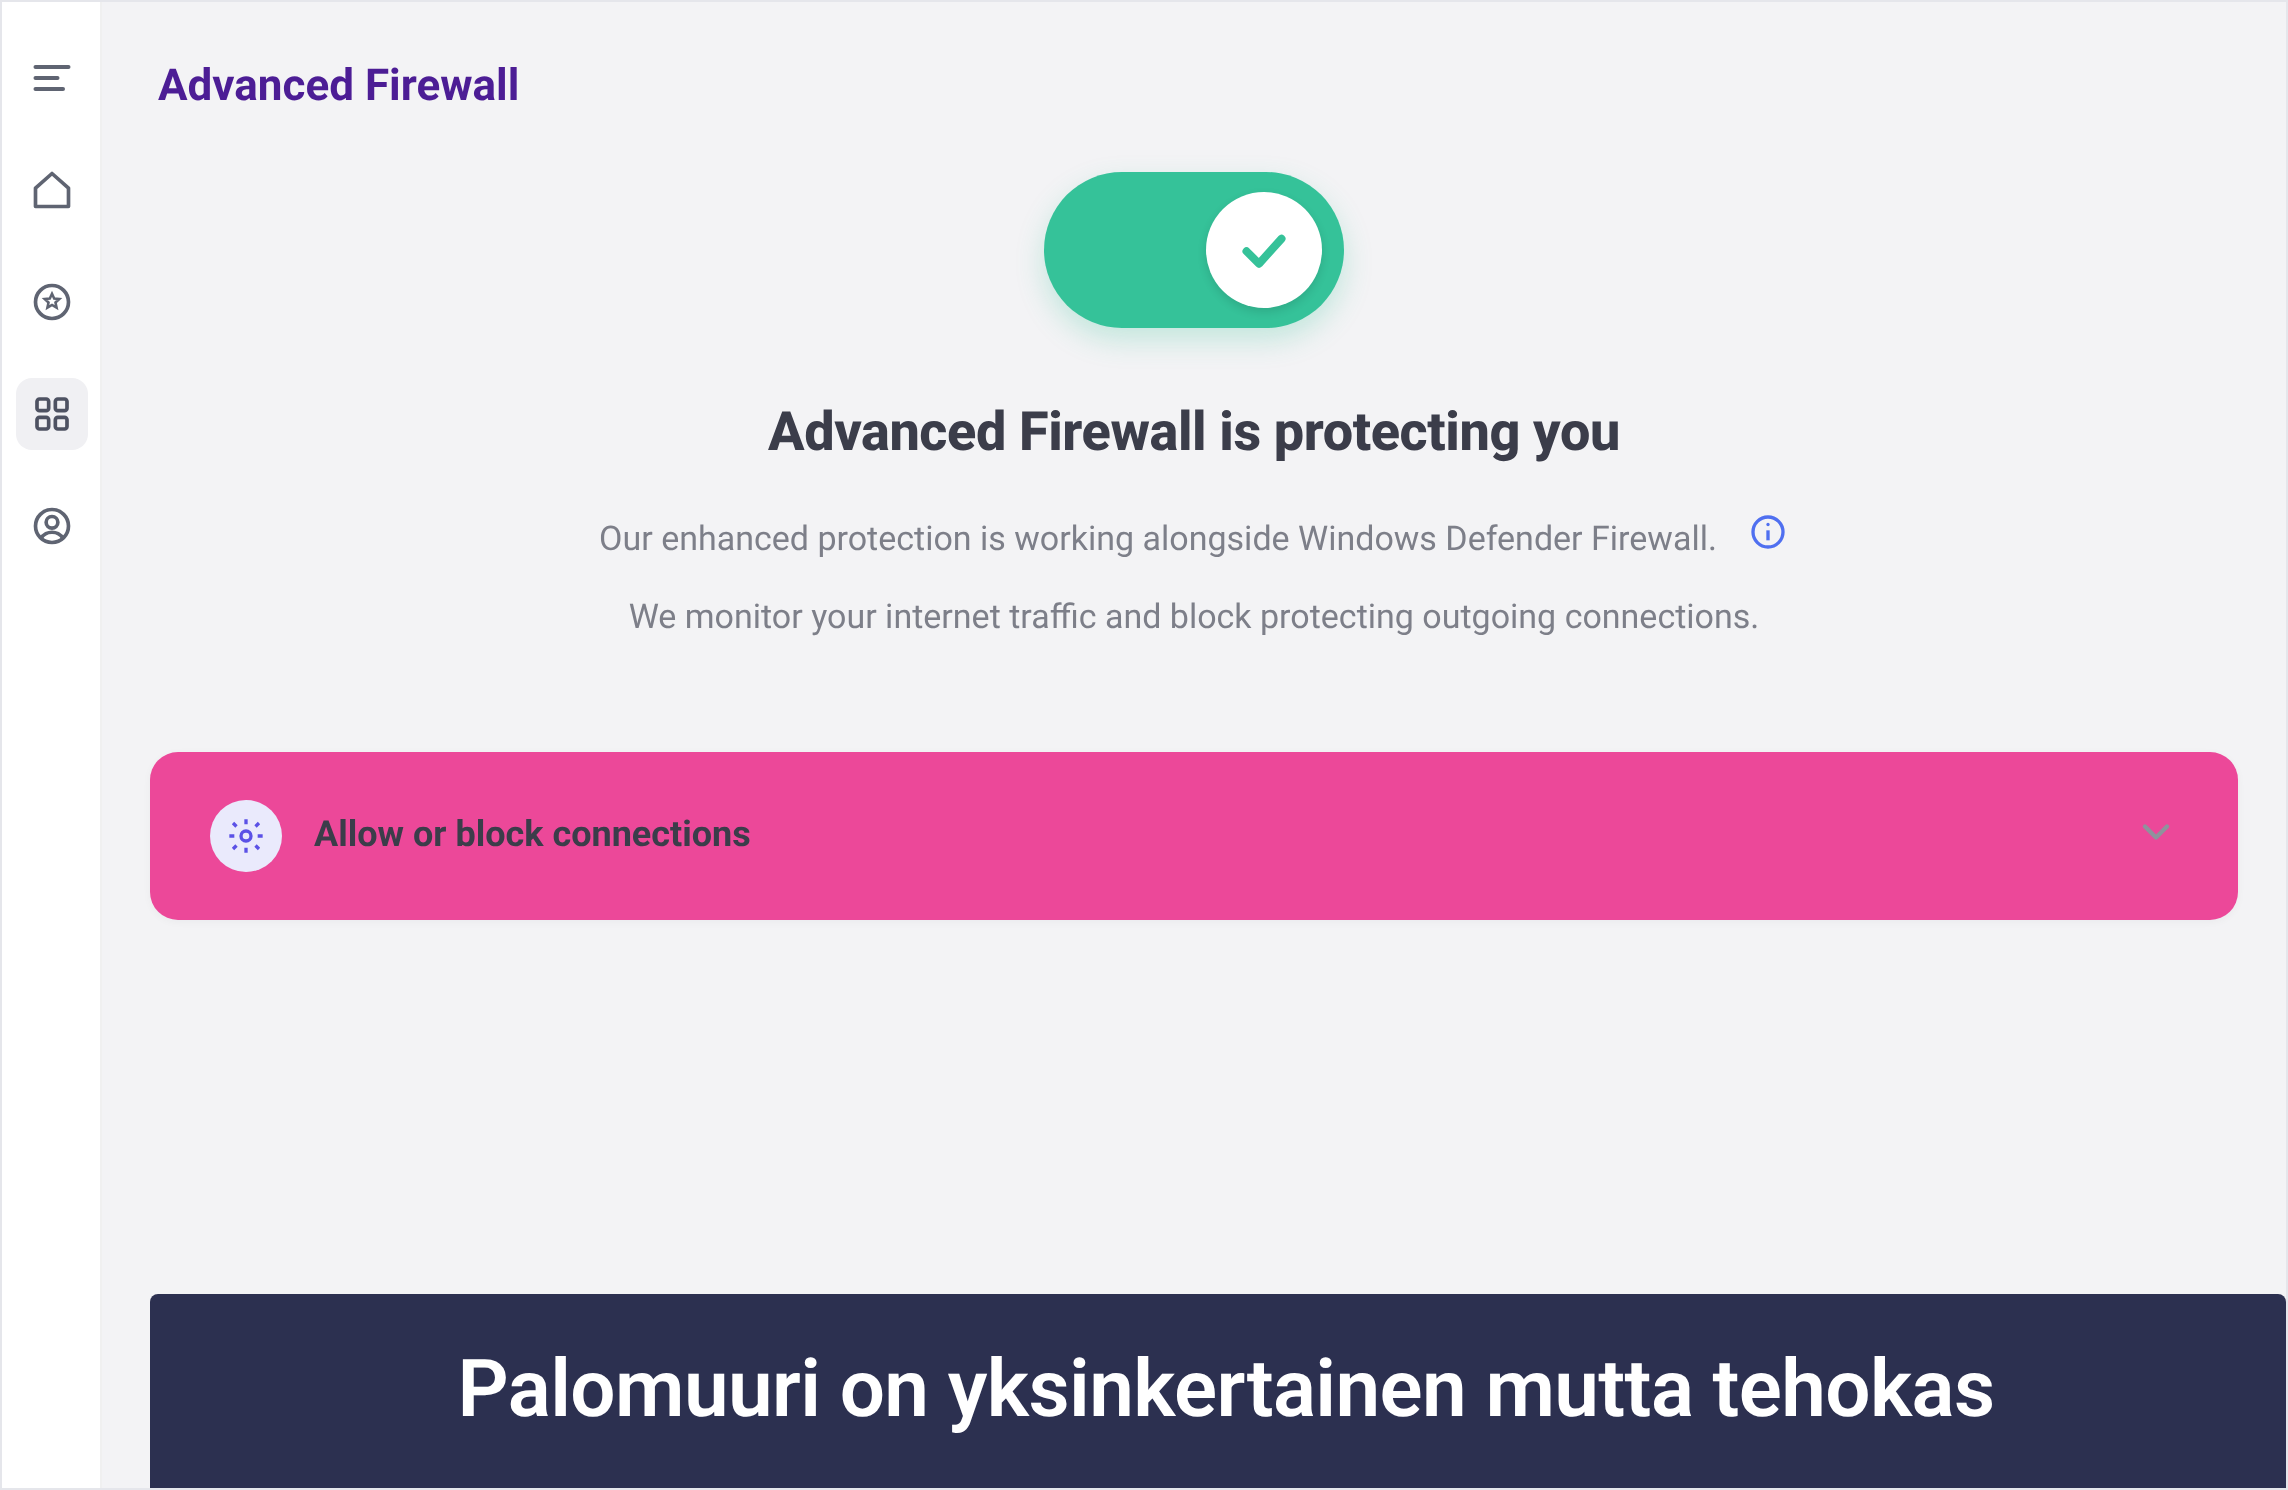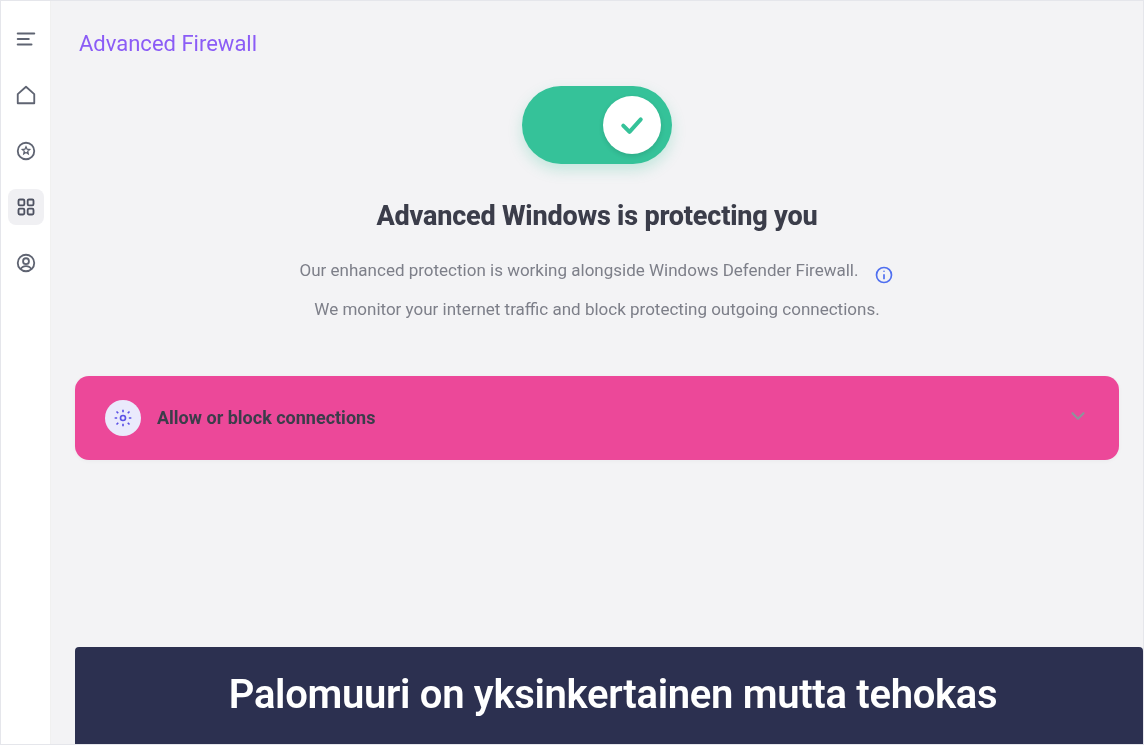--- a/index.html
+++ b/index.html
@@ -29,22 +29,22 @@
 
   .content {
     flex: 1;
     background: #f3f3f5;
     padding: 30px 24px 24px 24px;
     position: relative;
   }
 
   .page-title {
     font-size: 22px;
-    font-weight: 400;
-    color: #8b5cf6;
+    font-weight: 700;
+    color: #4c1d95;
     margin-bottom: 30px;
     margin-left: 4px;
   }
 
   .hero {
     display: flex;
     flex-direction: column;
     align-items: center;
     text-align: center;
     margin-top: 10px;
@@ -76,21 +76,21 @@
     color: #3b3d4a;
     letter-spacing: -0.2px;
     margin-bottom: 24px;
   }
 
   .hero-line {
     font-size: 17px;
     color: #7d7f89;
     line-height: 1.7;
     display: flex;
-    align-items: flex-end;
+    align-items: flex-start;
     justify-content: center;
     gap: 12px;
   }
   .hero-line + .hero-line { margin-top: 10px; }
 
   .info-icon {
     display: inline-flex;
     color: #4f6ff0;
     cursor: pointer;
     margin-left: 4px;
@@ -185,21 +185,21 @@
     <section class="hero">
 
       <div class="toggle">
         <div class="toggle-knob">
           <svg width="30" height="30" viewBox="0 0 24 24" fill="none" stroke="currentColor" stroke-width="3.2" stroke-linecap="round" stroke-linejoin="round">
             <polyline points="5 12.5 10 17.5 19 7.5"></polyline>
           </svg>
         </div>
       </div>
 
-      <h2 class="hero-title">Advanced Windows is protecting you</h2>
+      <h2 class="hero-title">Advanced Firewall is protecting you</h2>
 
       <p class="hero-line">
         <span>Our enhanced protection is working alongside Windows Defender Firewall.</span>
         <span class="info-icon">
           <svg width="20" height="20" viewBox="0 0 24 24" fill="none" stroke="currentColor" stroke-width="2">
             <circle cx="12" cy="12" r="9"></circle>
               <line x1="12" y1="11" x2="12" y2="17"></line>
               <circle cx="12" cy="7.5" r="1" fill="currentColor" stroke="none"></circle>
           </svg>
         </span>

